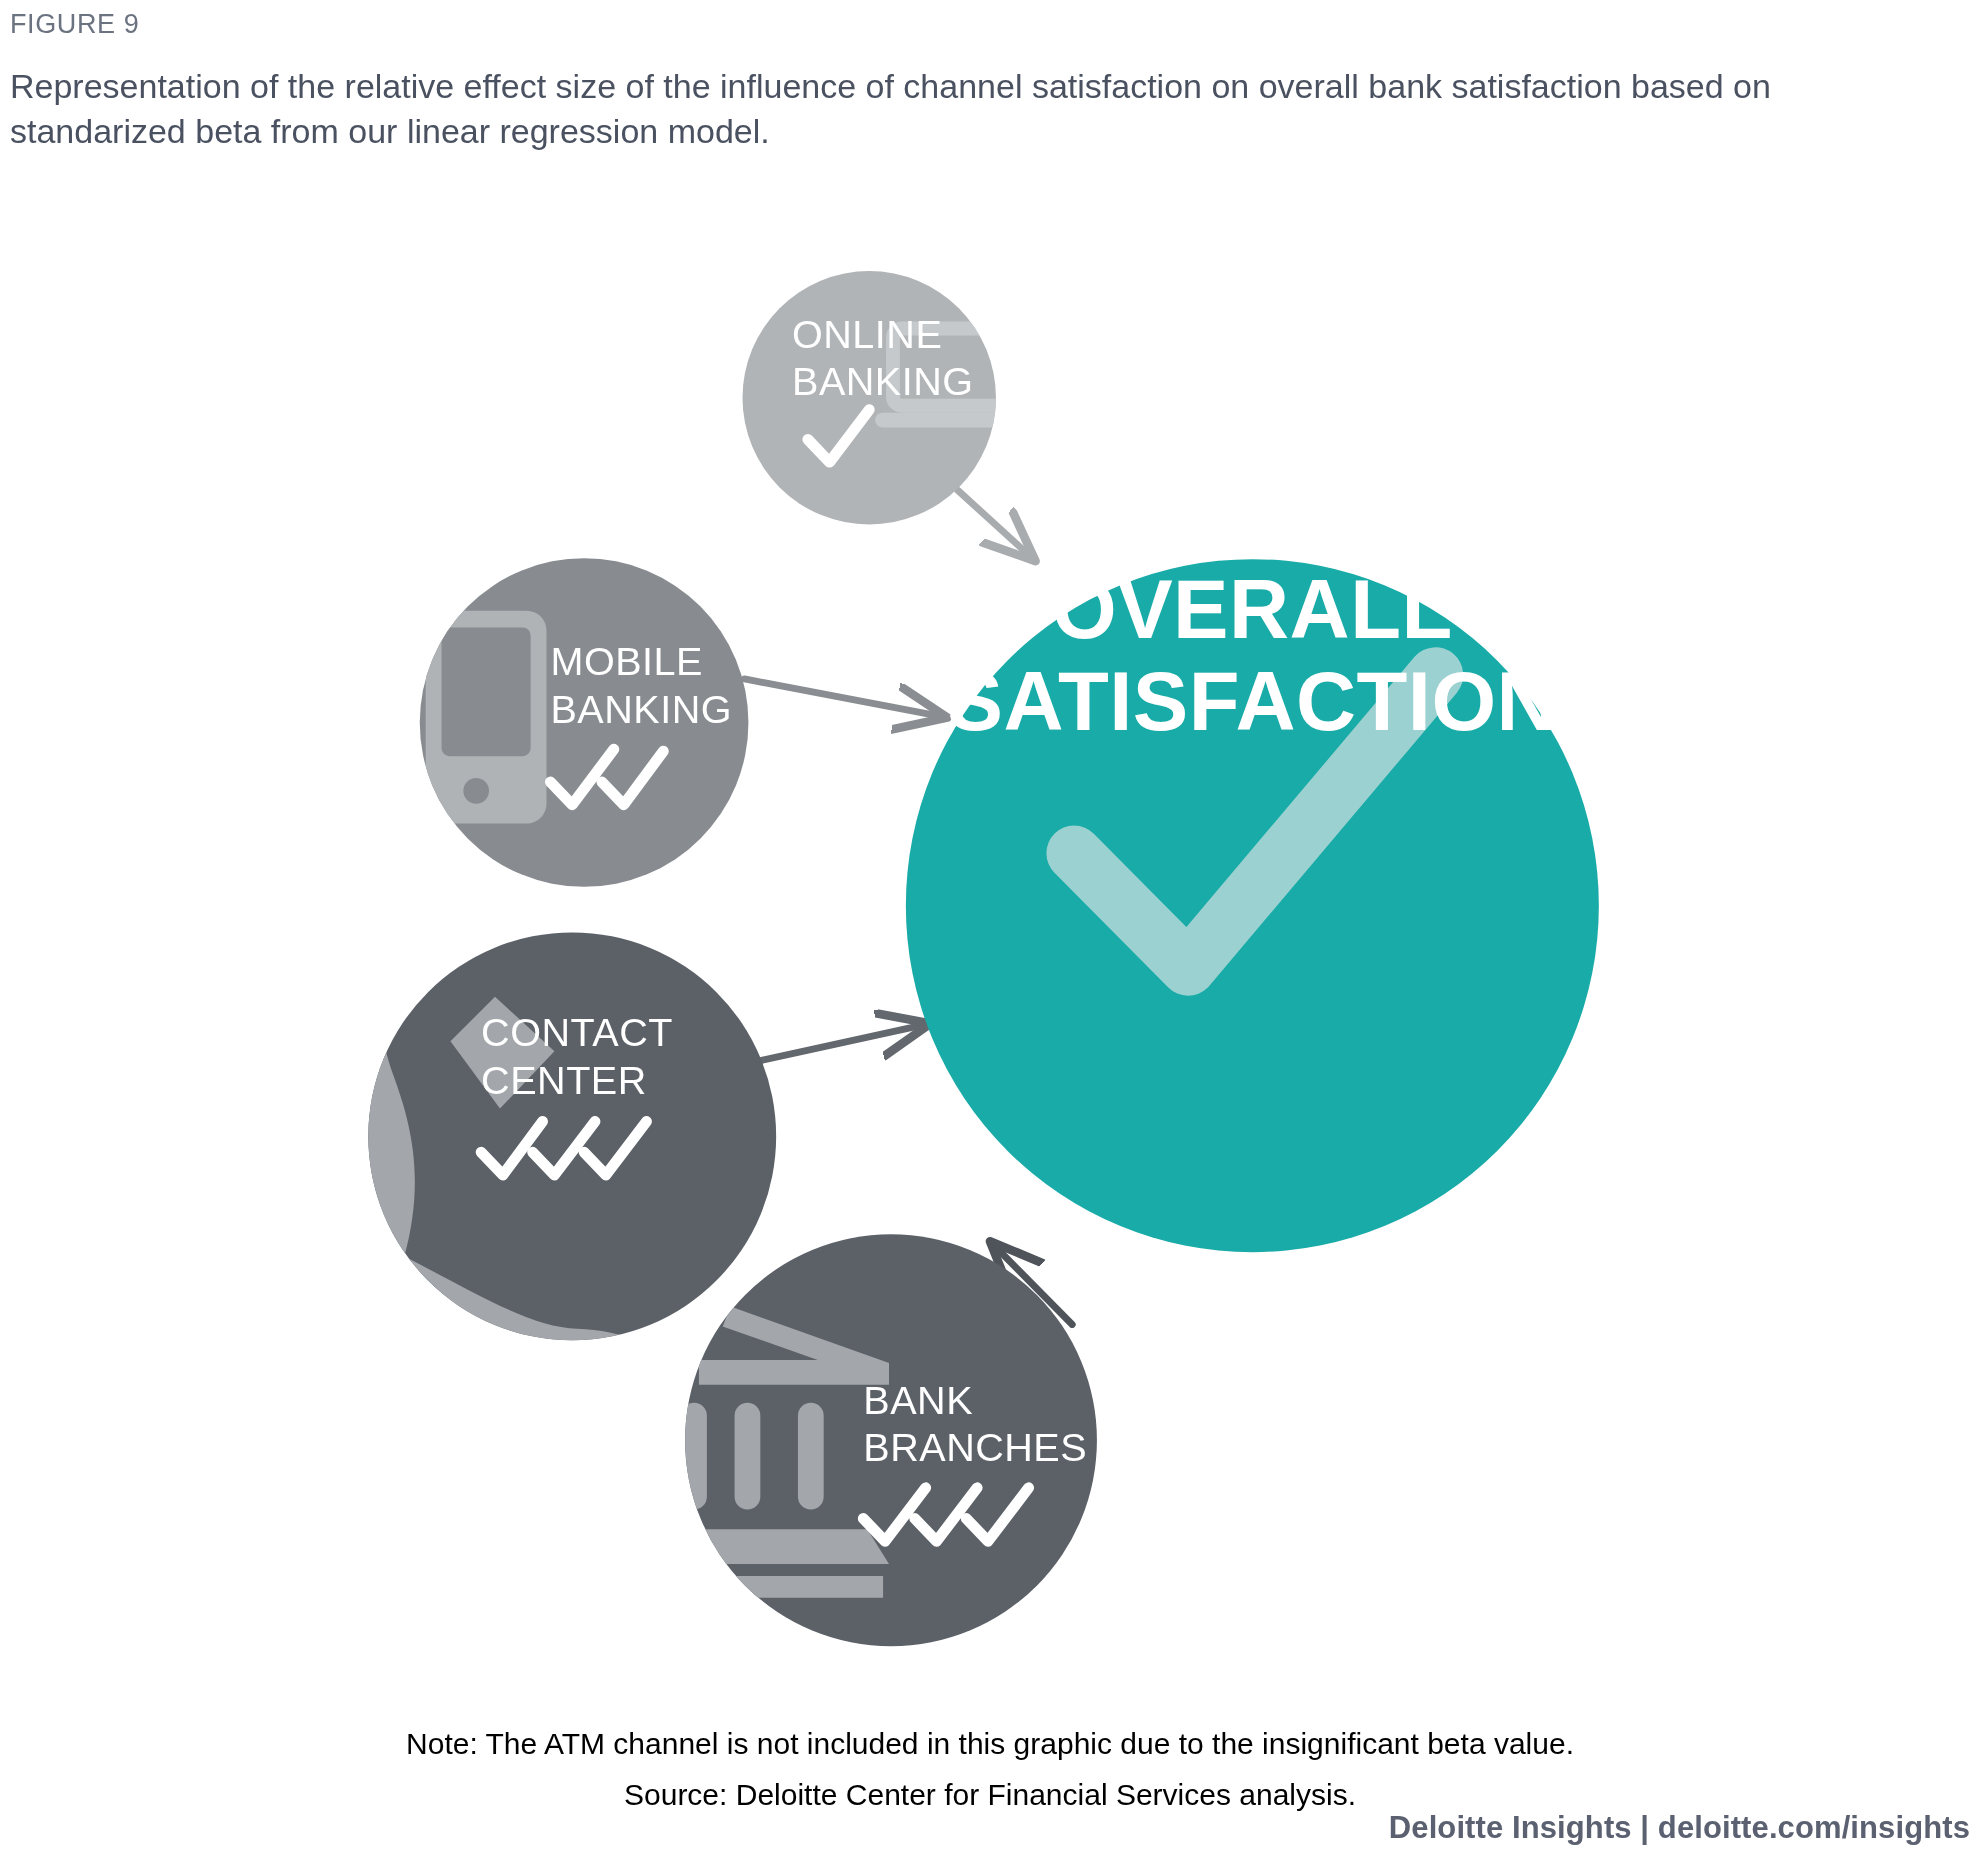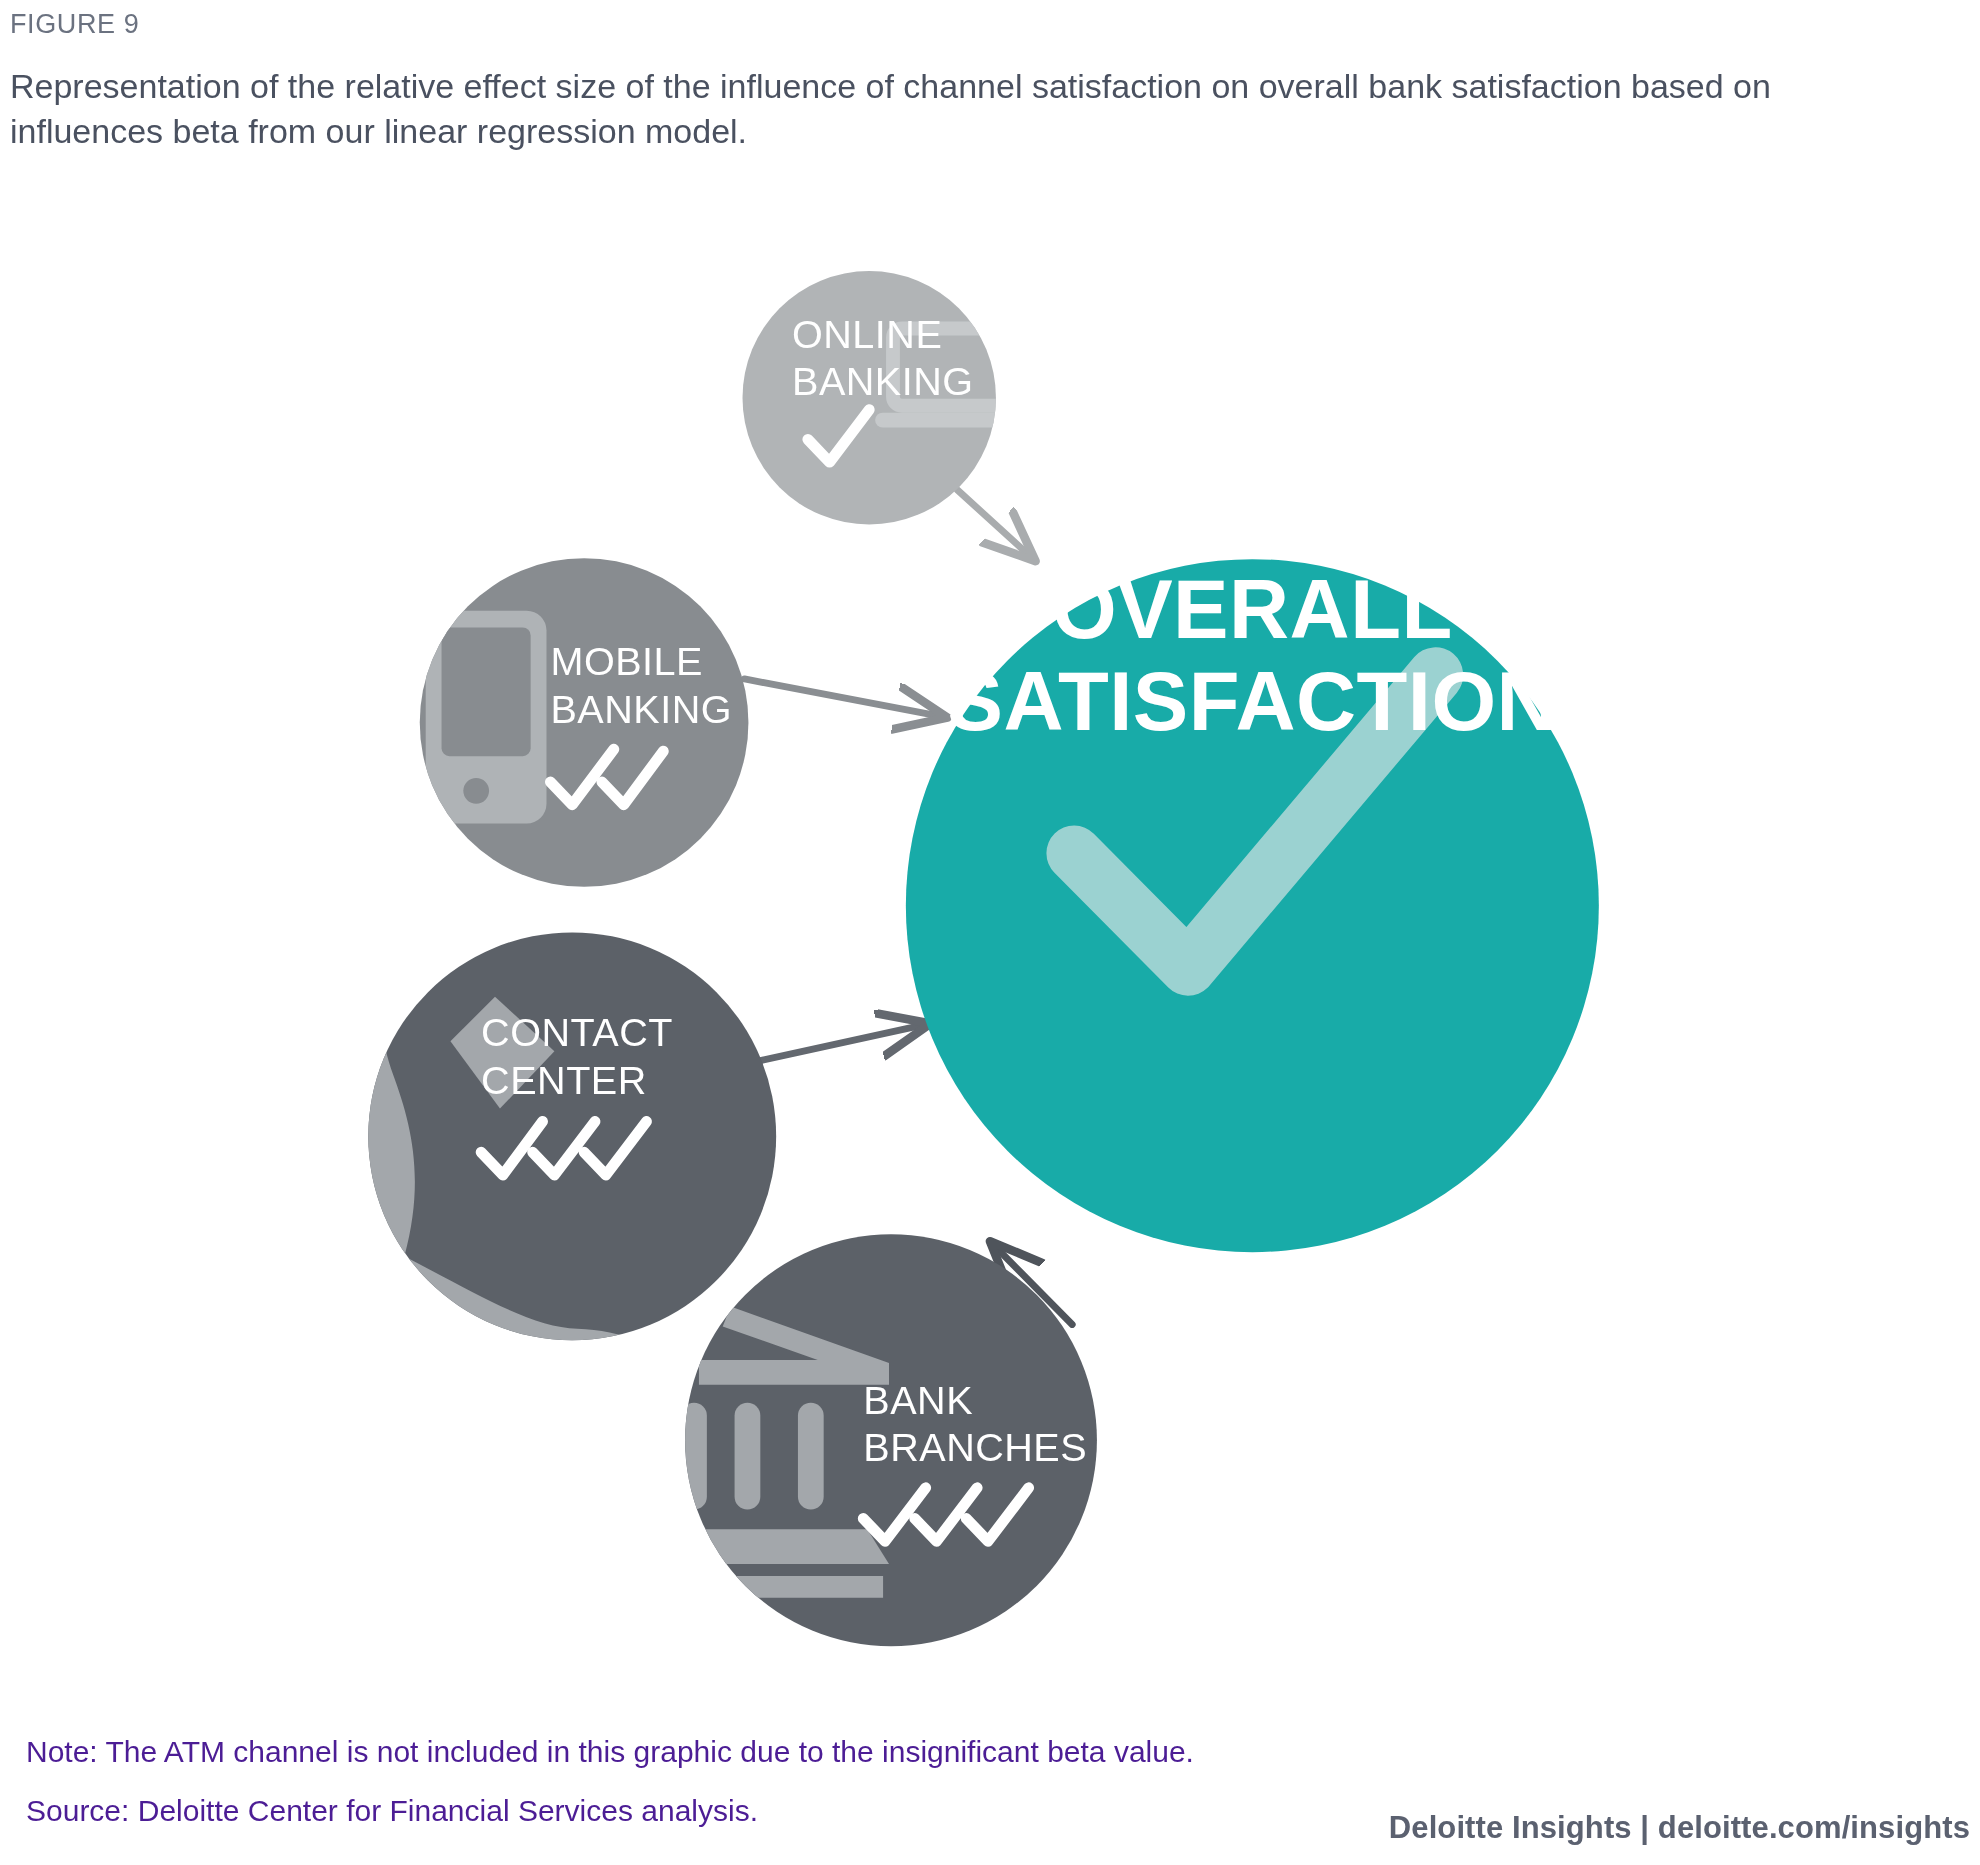--- a/index.html
+++ b/index.html
@@ -85,44 +85,45 @@
 
   
   .footer {
     position: absolute;
     left: 10px;
     top: 1715px;
     width: 1960px;
   }
   .note-line {
     font-size: 30px;
-    color: #4c1d95;
+    color: #000000;
     line-height: 1.42;
     font-weight: 400;
-    margin: 16px;
+    margin: 8px;
+    text-align: center;
   }
   .brand-line {
     position: absolute;
     right: 0px;
     top: 95px;
     font-size: 31px;
     font-weight: 700;
     color: #5b6170;
     letter-spacing: 0.1px;
     white-space: nowrap;
   }
 </style>
 </head>
 <body>
 
 <div class="page">
 
   <div class="header">
     <p class="figure-label">FIGURE 9</p>
-    <p class="fig-subtitle">Representation of the relative effect size of the influence of channel satisfaction on overall bank satisfaction based on influences beta from our linear regression model.</p>
+    <p class="fig-subtitle">Representation of the relative effect size of the influence of channel satisfaction on overall bank satisfaction based on standarized beta from our linear regression model.</p>
   </div>
 
   <div class="diagram-wrap">
     <svg class="diagram-svg" viewBox="0 0 2000 1440" xmlns="http://www.w3.org/2000/svg">
       <defs>
 
         <clipPath id="clip-online">
             <circle cx="878" cy="140" r="128"></circle>
           </clipPath>
         <clipPath id="clip-mobile">

